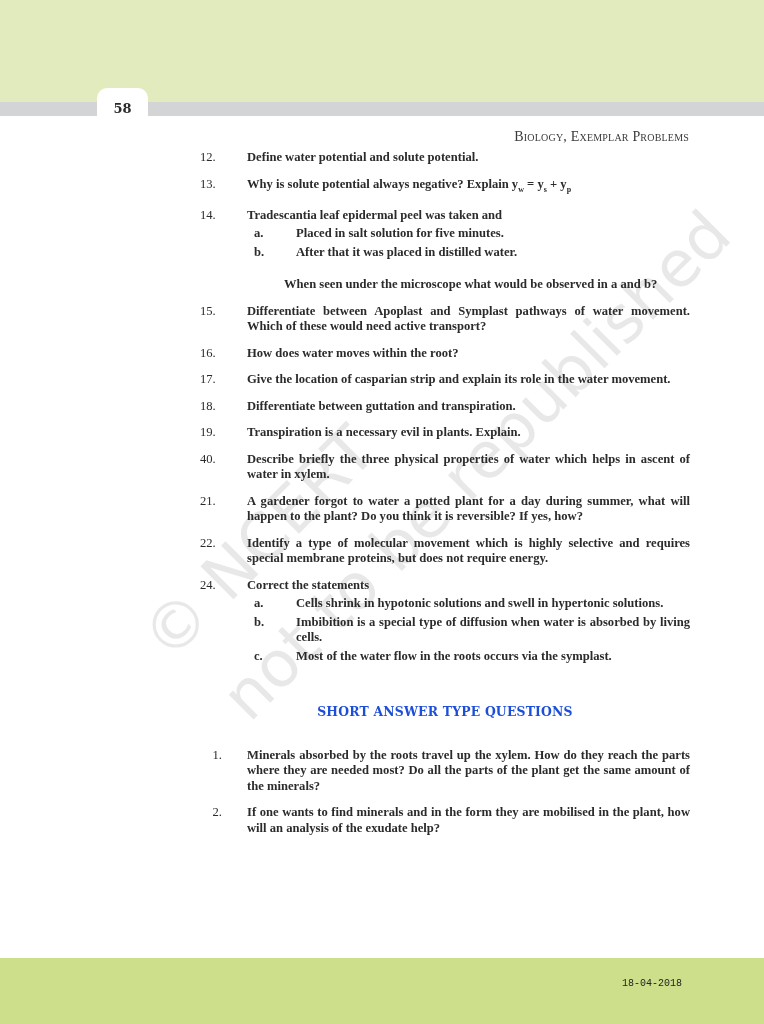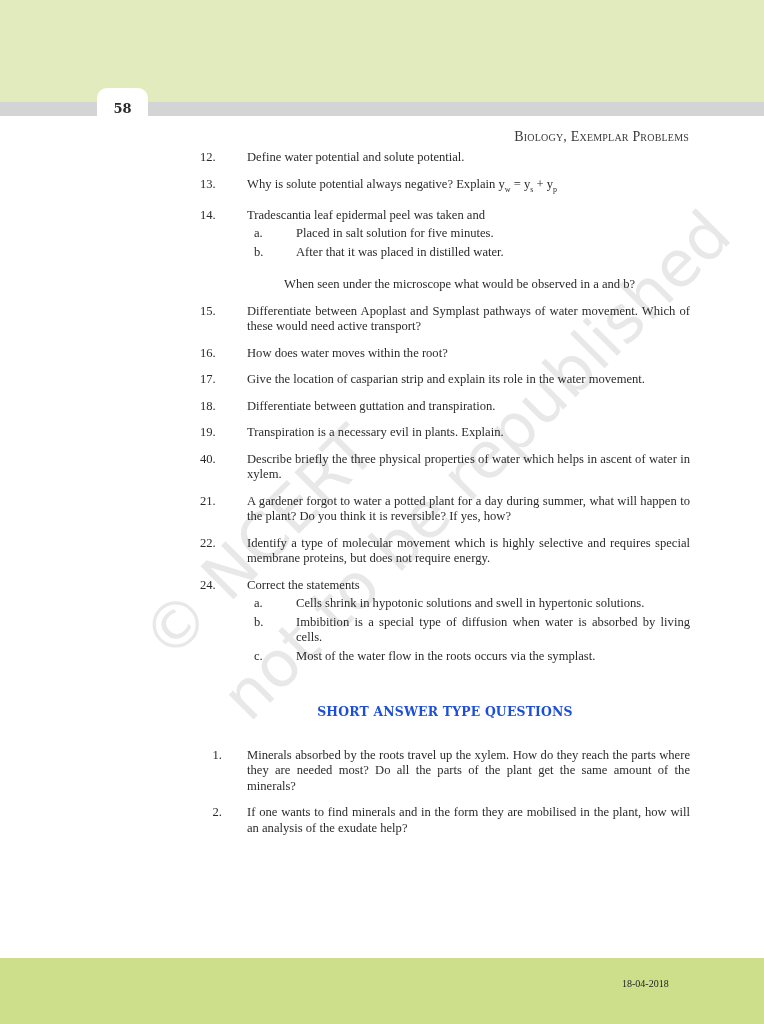--- a/index.html
+++ b/index.html
@@ -30,29 +30,29 @@
     position: absolute; right: 75px; top: 102px; font-size: 14px;
     font-variant: small-caps; letter-spacing: 0.2px; color: #3a3a3a;
     font-family: "Liberation Serif", serif; line-height: 14px; margin-top: 28px;
   }
   .bottom-band {
     position: absolute; left: 0; top: 958px; width: 764px; height: 66px;
     background: #cddf8a;
   }
   .date {
     position: absolute; left: 622px; top: 978px; font-size: 10px;
-    font-family: Liberation Serif, serif; color: #222;
+    font-family: Liberation Mono, monospace; color: #222;
   }
   .content {
     position: absolute; left: 200px; top: 150px; width: 490px;
     font-size: 12.6px; line-height: 15.5px; font-family: "Liberation Serif", serif;
   }
   .q { display: flex; margin-bottom: 11px; }
   .q .num { width: 47px; flex: none; }
-  .q .txt { flex: 1; text-align: justify; }
+  .q .txt { flex: 1; text-align: justify; font-weight: bold; }
   .sub { display: flex; margin-top: 3px; }
   .sub .lbl { width: 37px; flex: none; padding-left: 7px; box-sizing: border-box; }
   .sub .stxt { flex: 1; text-align: justify; margin-left: 12px; }
   .note { padding-left: 37px; margin-top: 17px; text-align: justify; }
   .section-heading {
     text-align: center; color: #1d4ed8; font-weight: bold; font-size: 12.4px;
     margin: 40px 0 28px 0; letter-spacing: 0.2px; font-family: "DejaVu Serif", serif;
   }
   .watermark {
     position: absolute; left: 150px; top: 330px; width: 560px; height: 480px;

